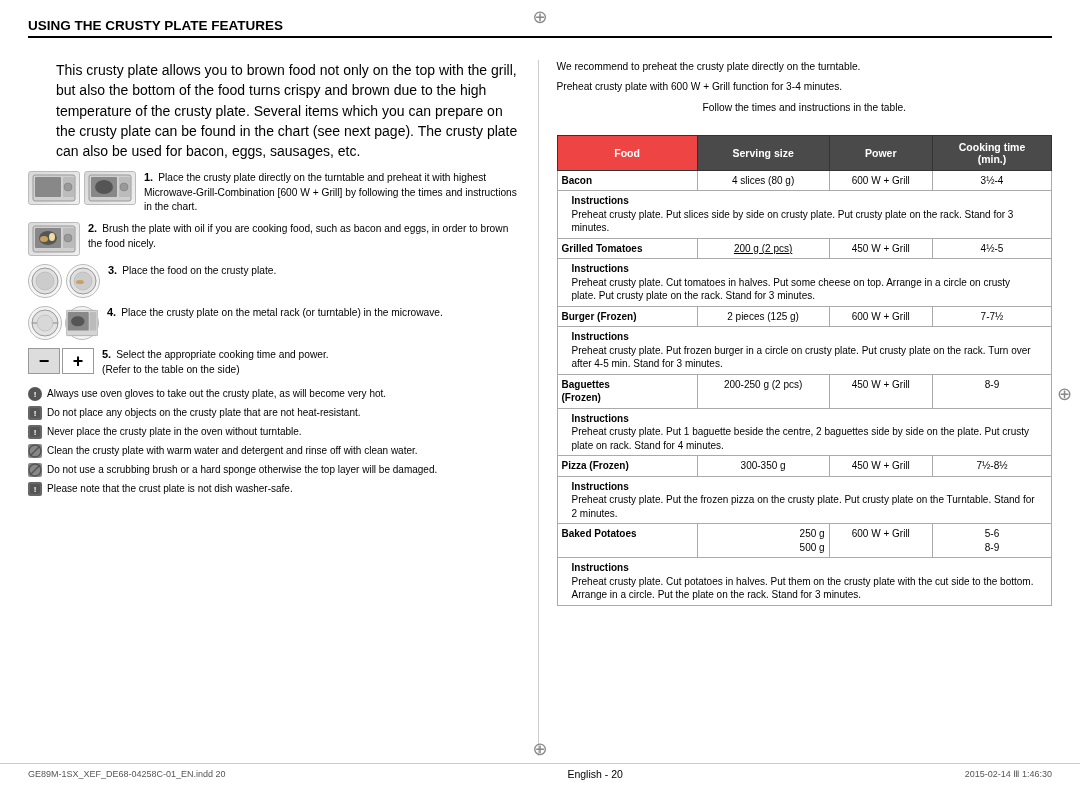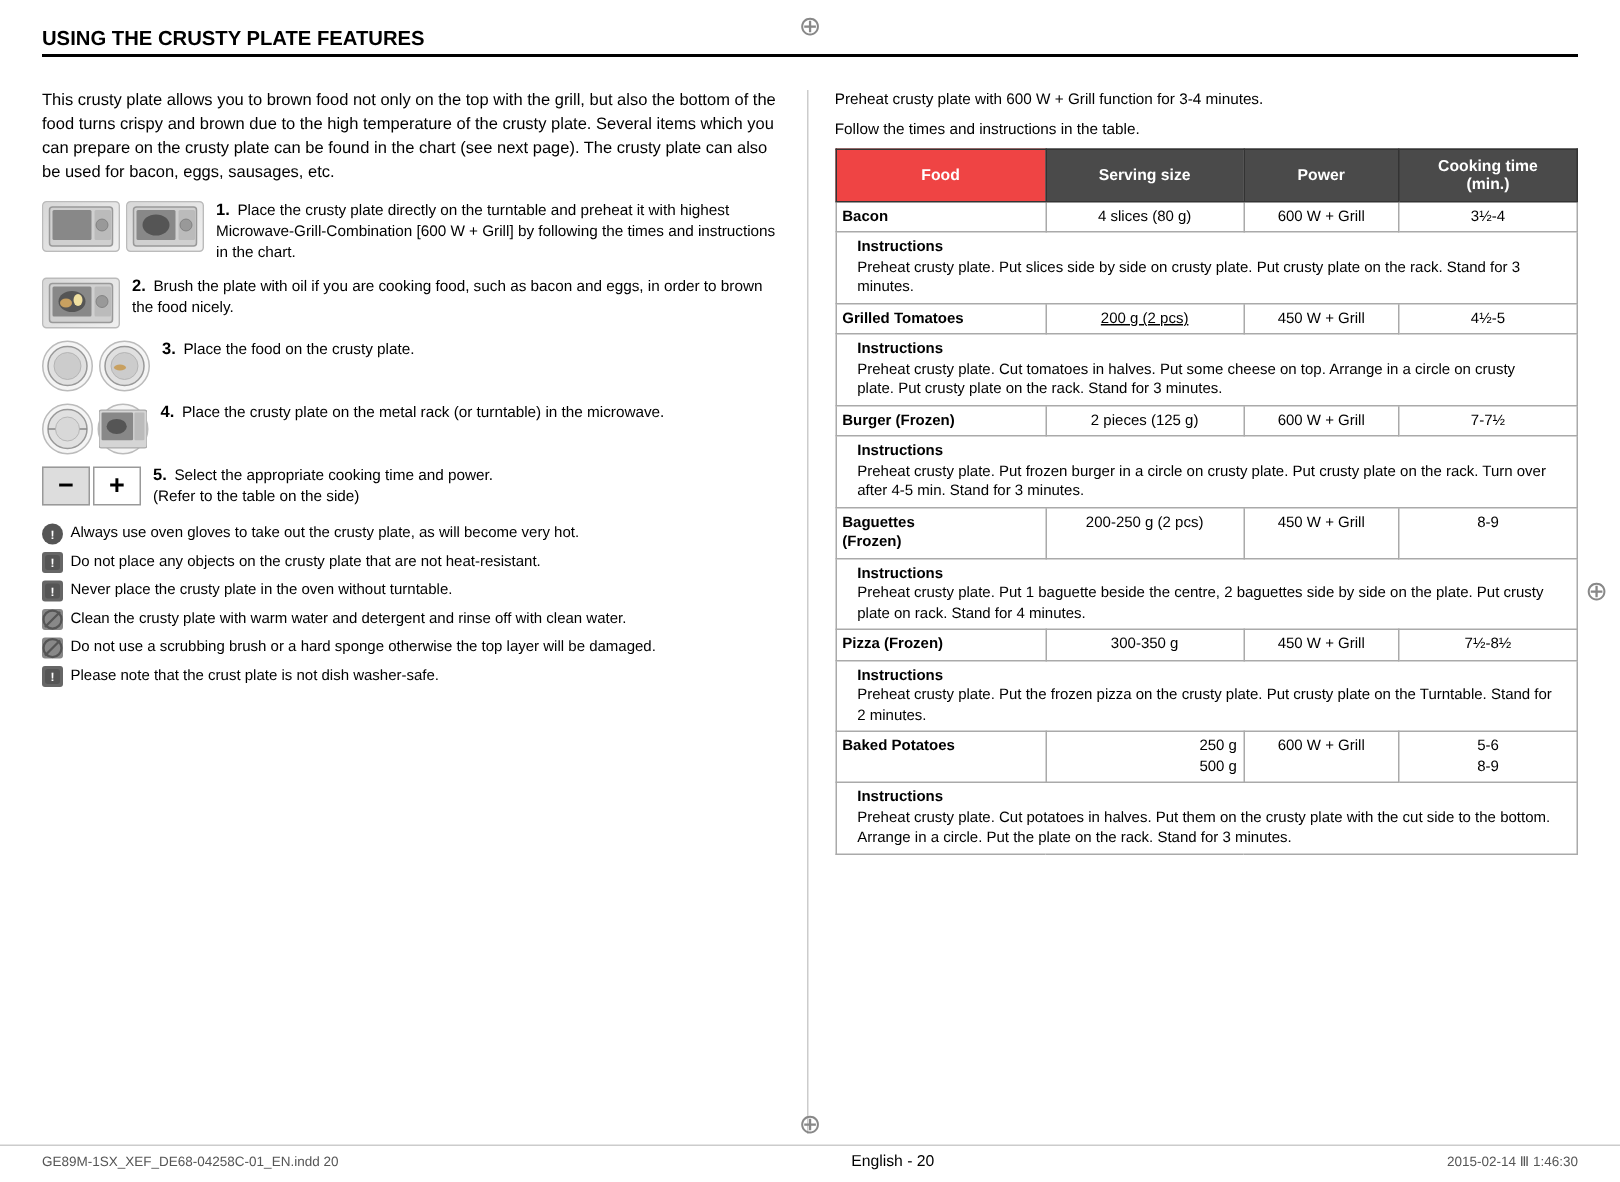--- a/index.html
+++ b/index.html
@@ -63,23 +63,24 @@
     
     .section-title {
       font-size: 13.5px;
       font-weight: bold;
       border-bottom: 2px solid #000;
       padding-bottom: 3px;
       margin-bottom: 8px;
       text-transform: uppercase;
     }
     .intro-text {
-      font-size: 11px;
+      font-size: 14px;
       line-height: 1.45;
       margin-bottom: 10px;
+      margin-left: 28px;
     }
     
     .steps-list {
       margin-bottom: 10px;
     }
     .step-item {
       display: flex;
       flex-direction: row;
       align-items: flex-start;
       margin-bottom: 8px;
@@ -445,22 +446,23 @@
               </svg>
           </div>
           <span class="note-text">Please note that the crust plate is not dish washer-safe.</span>
         </div>
       </div>
     </div>
 
     <div class="vertical-line"></div>
 
     <div class="right-col">
+      <p class="right-intro">We recommend to preheat the crusty plate directly on the turntable.</p>
       <p class="right-intro">Preheat crusty plate with 600 W + Grill function for 3-4 minutes.</p>
-      <p class="right-intro" style="margin-bottom:4px;">Follow the times and instructions in the table.</p>
+      <p class="right-intro" style="margin-bottom:20px;text-align:center;">Follow the times and instructions in the table.</p>
 
       <table class="food-table">
         <thead>
           <tr>
             <th class="food-col">Food</th>
             <th>Serving size</th>
             <th>Power</th>
             <th>Cooking time<br>(min.)</th>
           </tr>
         </thead>

